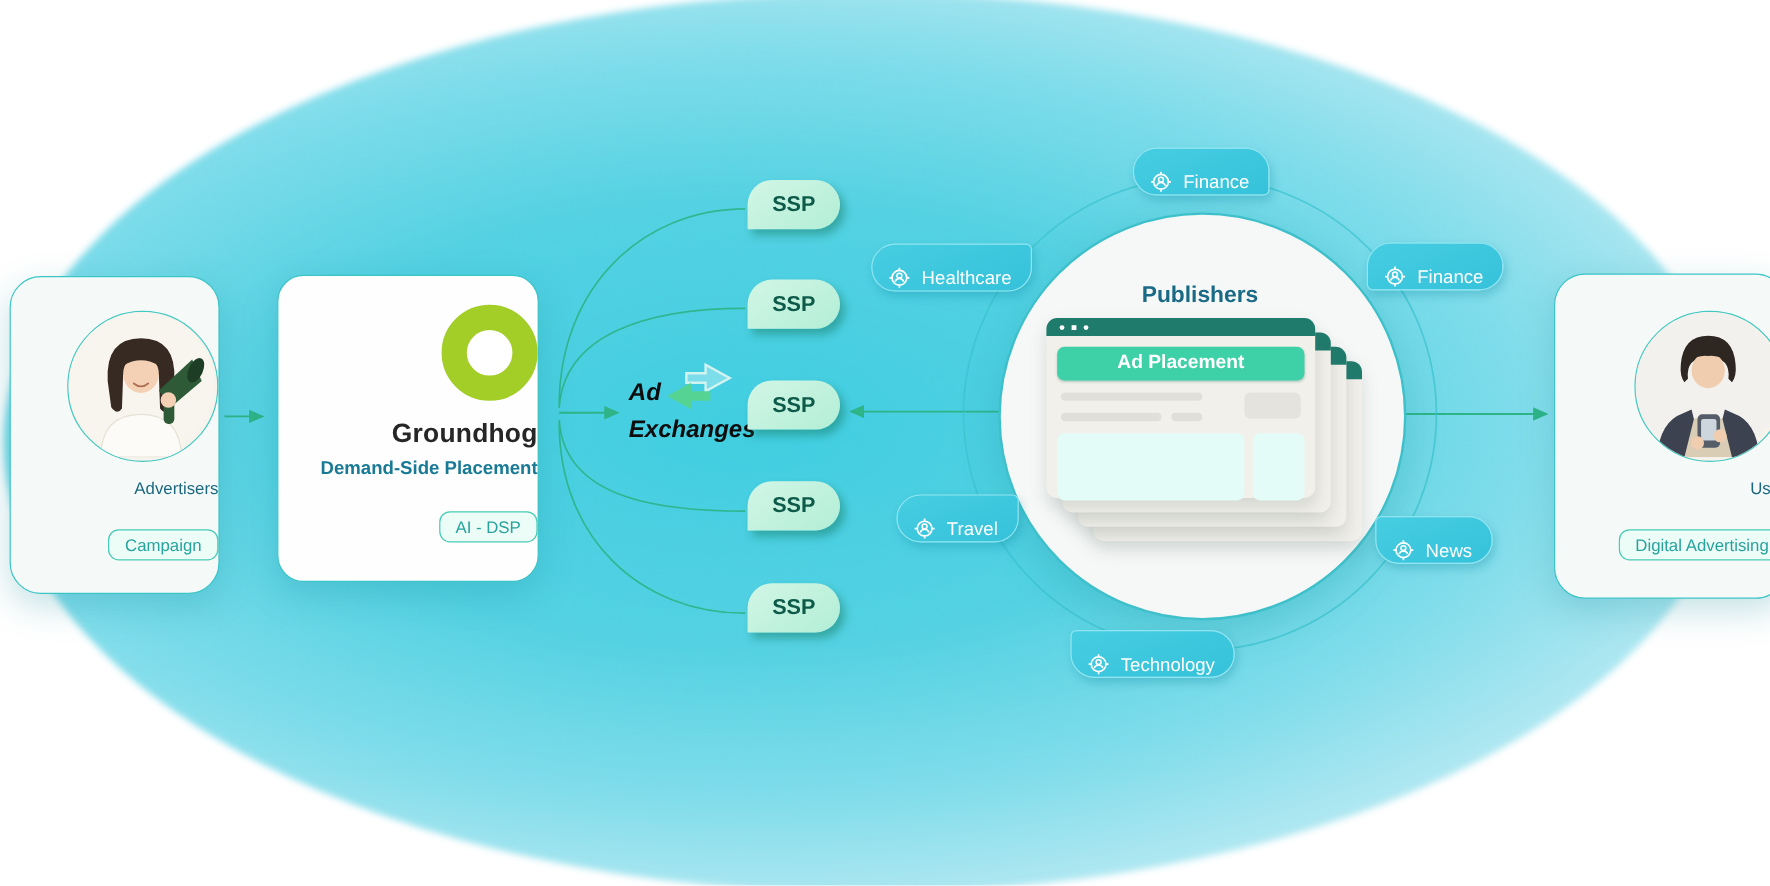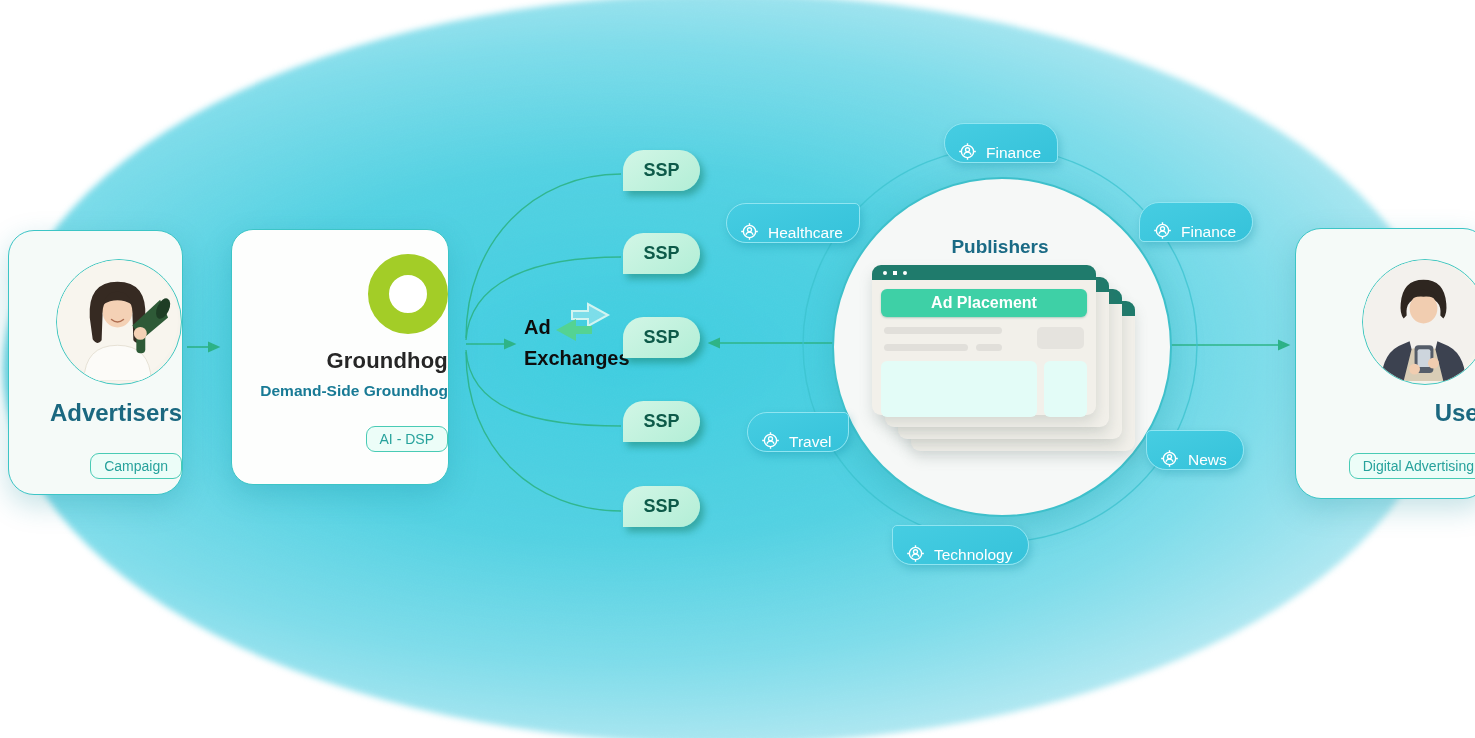--- a/index.html
+++ b/index.html
@@ -22,37 +22,37 @@
   .card{
     position:absolute;background:#f5faf8;border:1.6px solid #3cc5c6;border-radius:26px;
     box-shadow:0 10px 28px rgba(25,140,155,.25);
     display:flex;flex-direction:column;align-items:flex-end;z-index:5;
   }
   .photo-ring{
     width:124px;height:124px;border-radius:50%;border:1.6px solid #43c8c2;
     overflow:hidden;background:#f6f3ec;flex:0 0 auto;
   }
   .photo-ring svg{display:block;}
-  .card-title{margin-top:14px;font-size:24px;font-weight:bold;color:#1b6880;}
+  .card-title{margin-top:14px;font-size:14px;font-weight:normal;color:#1b6880;}
   .pill{
     margin-top:26px;border:1.5px solid #49cbb5;background:#ecfdf8;color:#27a29c;
     font-size:14px;border-radius:9px;padding:4px 13px;white-space:nowrap;
   }
   .card-advertisers{left:8px;top:230px;width:173px;height:235px;padding-top:28px;}
   .card-user{left:1295px;top:228px;width:192px;height:239px;padding-top:30px;}
   
   .card-dsp{left:231px;top:229px;width:216px;height:230px;background:#fdfefd;border-radius:22px;padding-top:24px;}
   .gh-logo{
     width:80px;height:80px;border-radius:50%;border:21px solid #a3cd27;box-sizing:border-box;
     background:#ffffff;
   }
   .gh-brand{margin-top:14px;font-size:22px;font-weight:800;color:#262626;letter-spacing:.2px;}
   .gh-sub{margin-top:8px;font-size:15.5px;font-weight:bold;color:#187a95;}
   
-  .adex{position:absolute;left:524px;top:312px;z-index:4;color:#0d0d0d;font-weight:800;font-size:20px;line-height:31px;}
+  .adex{position:absolute;left:524px;top:312px;z-index:4;color:#0d0d0d;font-weight:800;font-size:20px;line-height:31px;font-style:italic;}
   
   .ssp{
     position:absolute;left:623px;width:77px;height:41px;z-index:4;
     display:flex;align-items:center;justify-content:center;
     background:linear-gradient(145deg,#d2f6e6,#b2eed6);
     border-radius:22px 22px 22px 0;
     box-shadow:4px 5px 7px rgba(18,118,92,.45);
     color:#0d5a49;font-weight:700;font-size:18px;
   }
   
@@ -146,21 +146,21 @@
       </g>
     </svg>
   </div>
   <div class="card-title">Advertisers</div>
   <div class="pill">Campaign</div>
 </div>
 
 <div class="card card-dsp">
   <div class="gh-logo"></div>
   <div class="gh-brand">Groundhog</div>
-  <div class="gh-sub">Demand-Side Groundhog</div>
+  <div class="gh-sub">Demand-Side Placement</div>
   <div class="pill">AI - DSP</div>
 </div>
 
 <div class="adex">
   <div>Ad</div>
   <div>Exchanges</div>
 </div>
 
 <div class="ssp" style="top:150px">
     <span>SSP</span>

